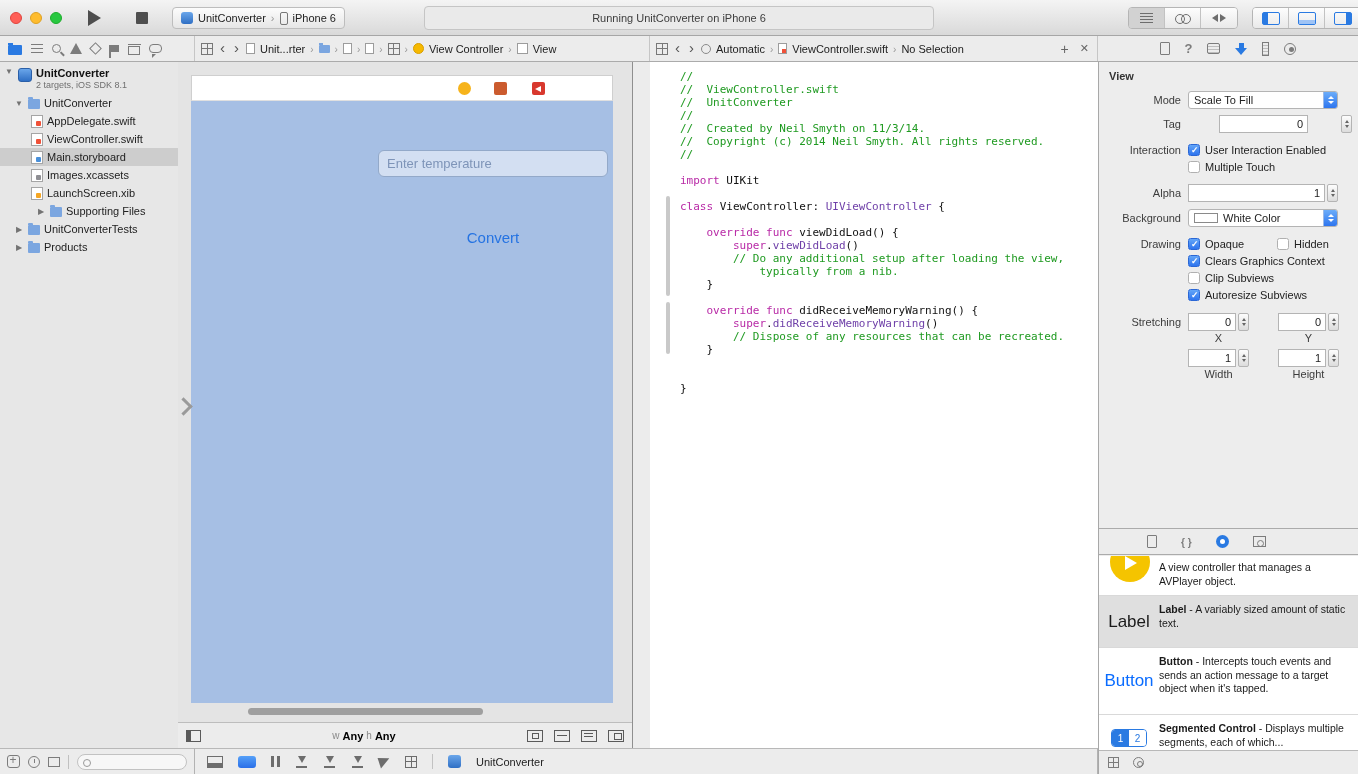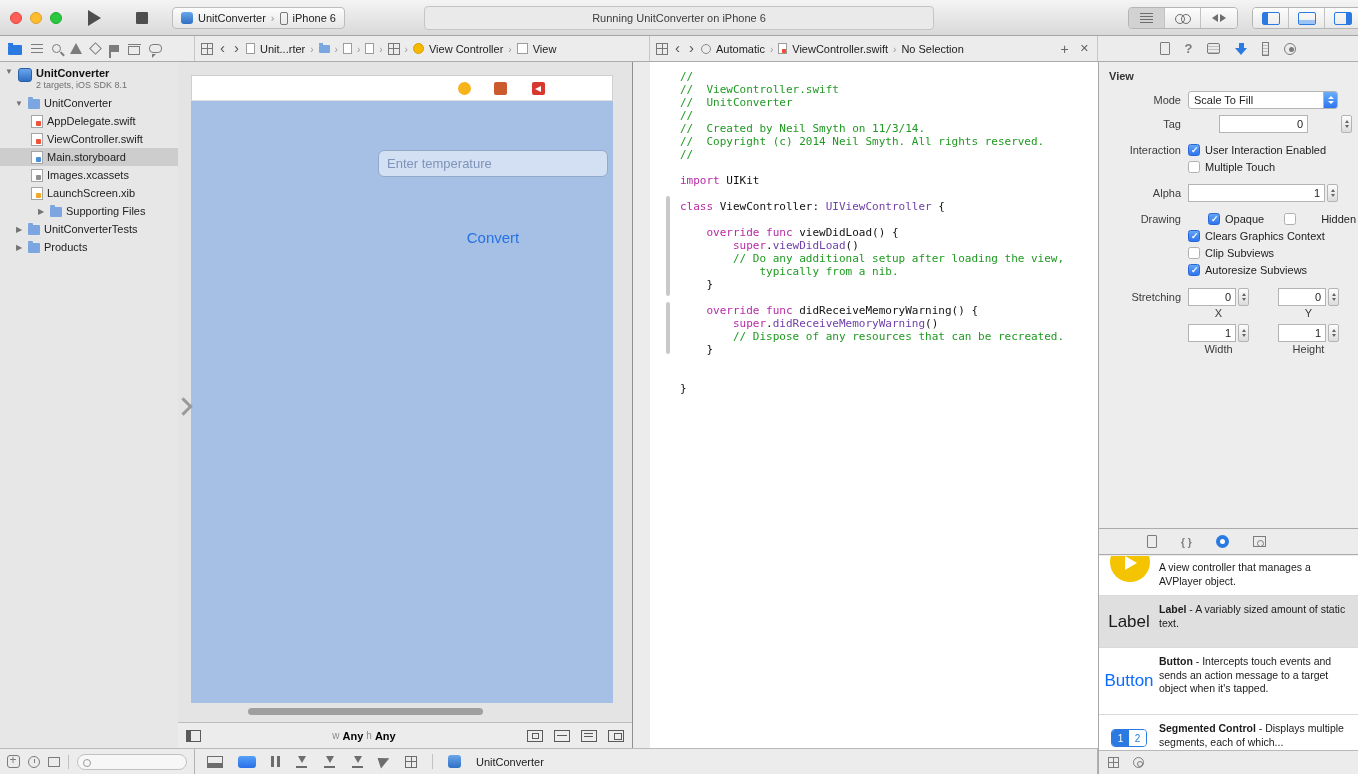--- a/index.html
+++ b/index.html
@@ -490,23 +490,31 @@
         <span class="cb unchecked"></span>
         <span>Multiple Touch</span>
       </div>
 
       <div class="irow" style="margin-top:11px;">
         <span class="ilabel">Alpha</span>
         <span class="nfield">1</span>
         <span class="stepper"></span>
       </div>
 
-
-
-      <div class="irow" style="margin-top:11px;gap:20px;">
+      <div class="irow" style="margin-top:7px;">
+        <span class="ilabel">Background</span>
+        <span class="pop">
+          <span class="swatch white"></span>
+          <span class="pop-text" style="padding-left:0;">White Color</span>
+          <span class="pop-cap"></span>
+        </span>
+      </div>
+
+
+      <div class="irow" style="margin-top:11px;">
         <span class="ilabel">Drawing</span>
         <span class="dcol1">
           <span class="cb checked"></span>
           <span>Opaque</span>
         </span>
         <span class="cb unchecked"></span>
         <span>Hidden</span>
       </div>
       <div class="irow" style="margin-top:5px;">
         <span class="ilabel"></span>

